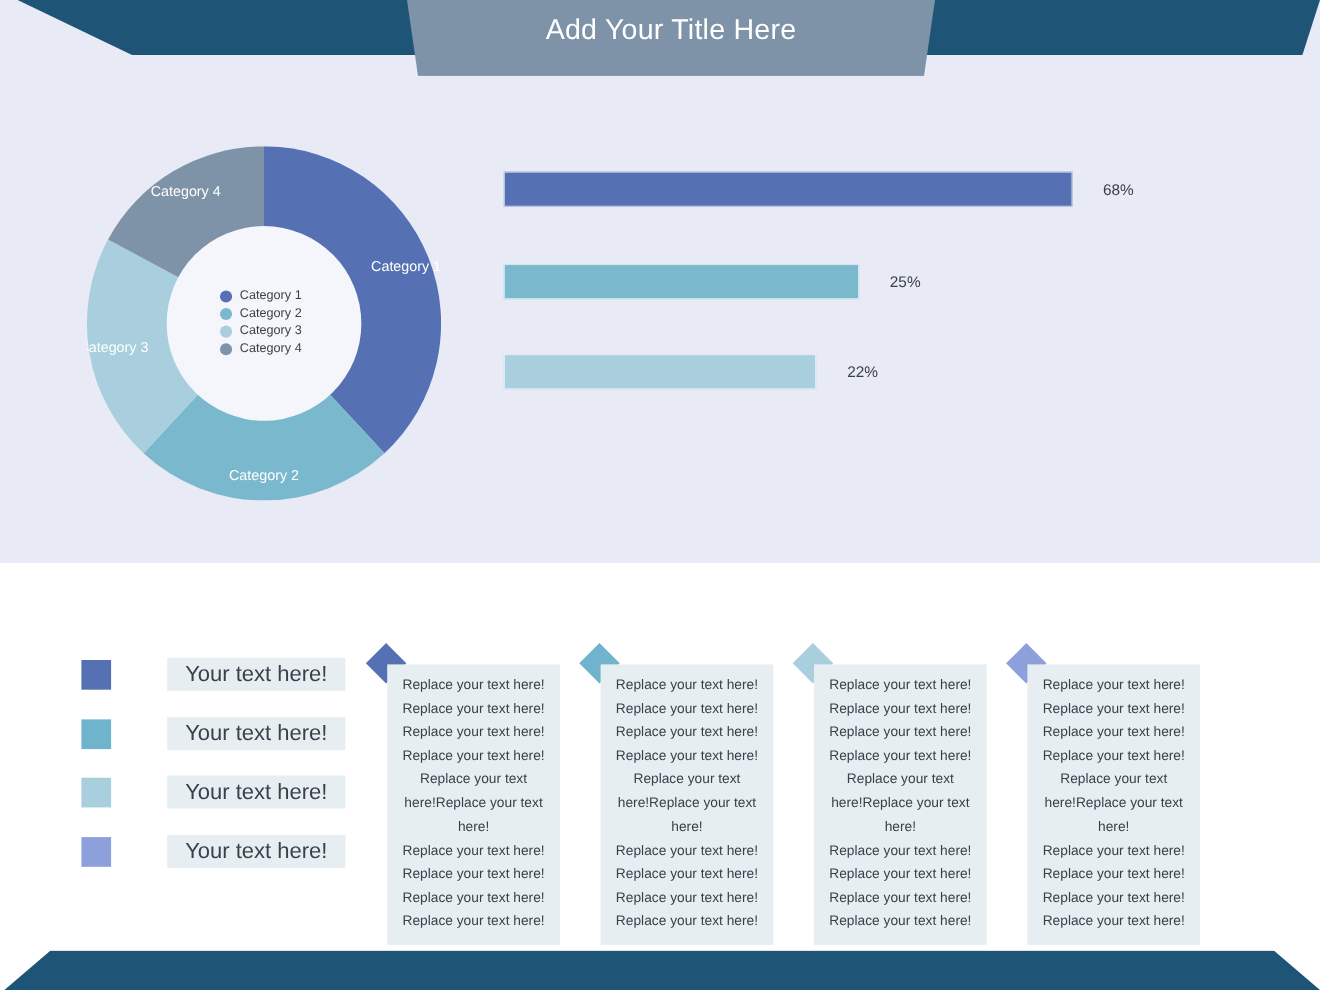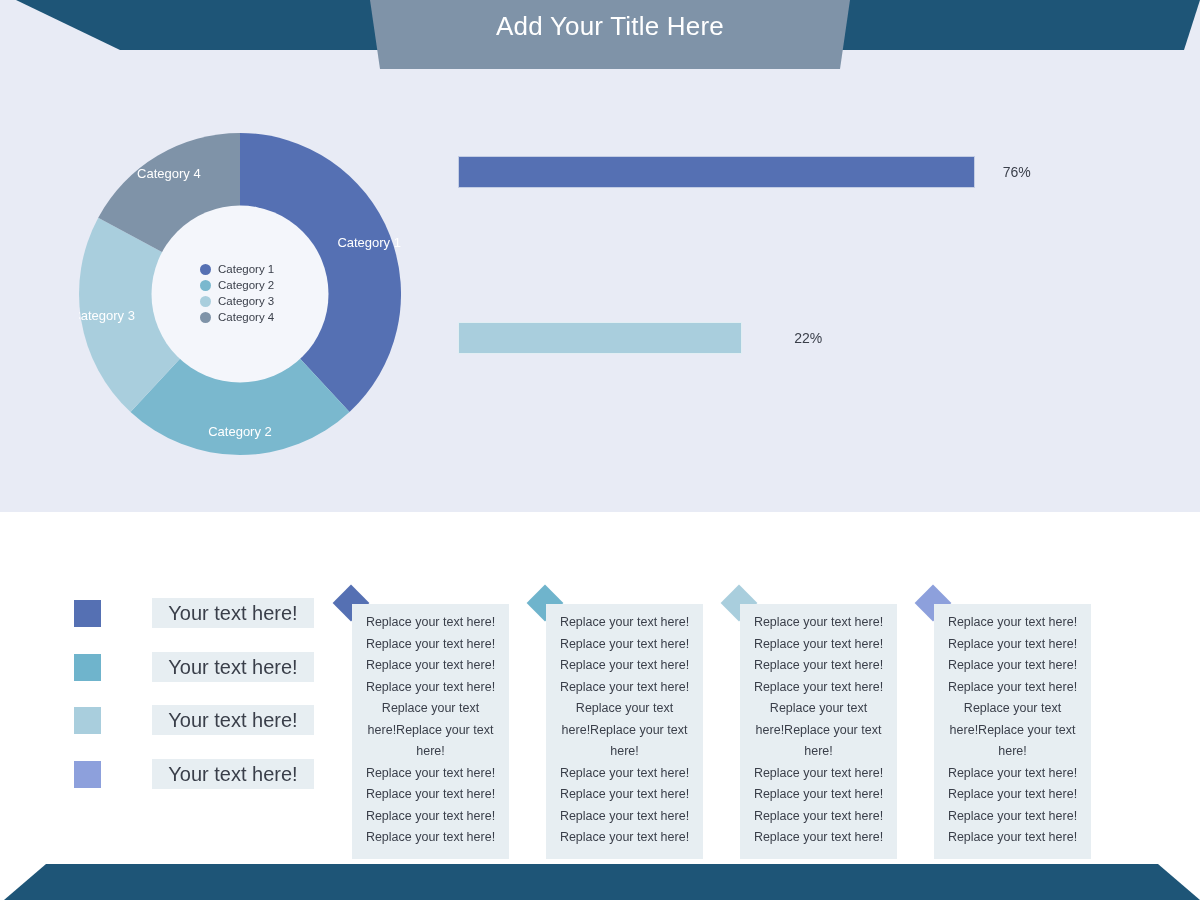--- a/index.html
+++ b/index.html
@@ -266,23 +266,27 @@
         <div class="dl-row">
           <span class="dl-dot" style="background: rgb(127, 147, 168);"></span>
           <span class="dl-text">Category 4</span>
         </div>
       </div>
   </div>
 
   <div class="barchart" id="barchart">
       <div class="bar-row" style="top: 6px;">
         <div class="bar-rect" style="width: 516.667px; background: rgb(85, 112, 179);"></div>
-        <span class="bar-value">76%</span>
-      </div>
-      <div class="bar-row" style="top: 172px; gap: 24px;">
+        <span class="bar-value">68%</span>
+      </div>
+      <div class="bar-row" style="top: 90px;">
+        <div class="bar-rect" style="width: 322.917px; background: rgb(122, 184, 206);"></div>
+        <span class="bar-value">25%</span>
+      </div>
+      <div class="bar-row" style="top: 172px;">
         <div class="bar-rect" style="width: 284.167px; background: rgb(169, 206, 221);"></div>
         <span class="bar-value">22%</span>
       </div>
     </div>
 
   <div class="bottom-area">
     <div class="legend-list" id="legend-list">
         <div class="ll-row" style="top: 0px;">
           <span class="ll-swatch" style="background: rgb(85, 112, 179);"></span>
           <div class="ll-box">

